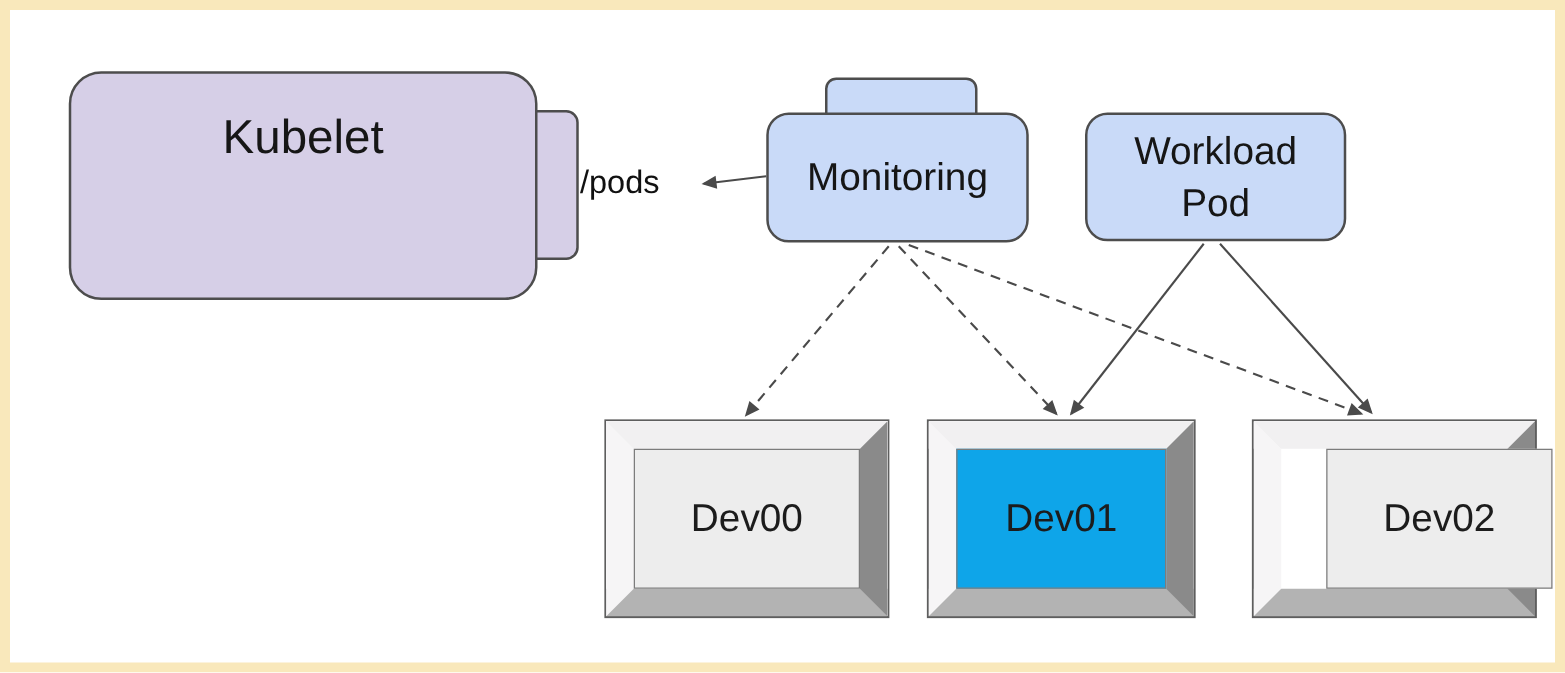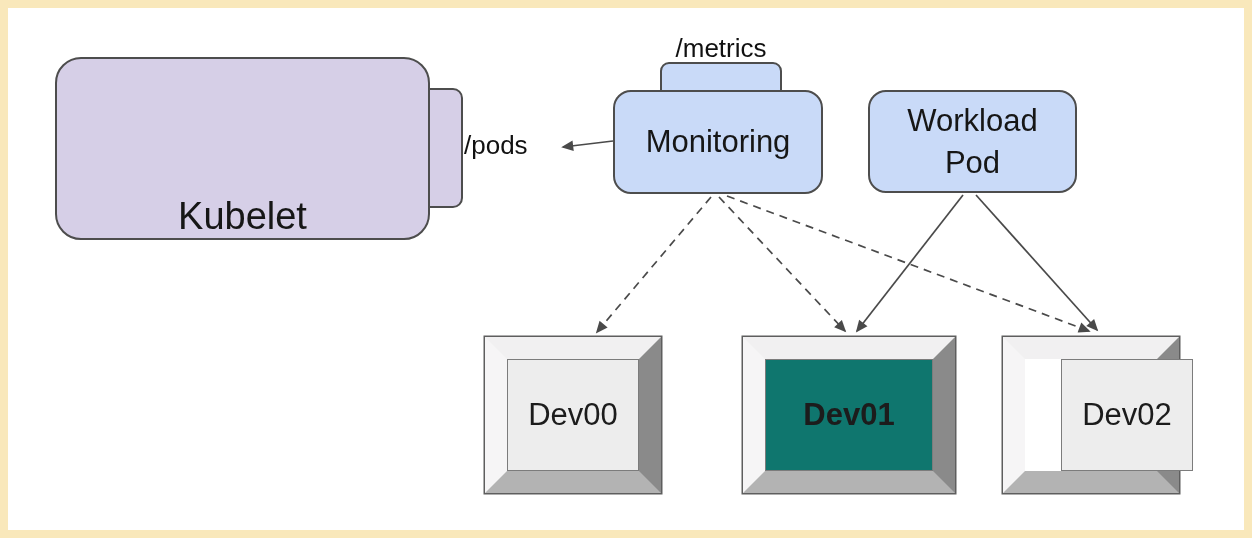--- a/index.html
+++ b/index.html
@@ -35,21 +35,21 @@
   .node .line{display:block;}
 
   .path-label{
     position:absolute;font-size:26px;color:#111;white-space:nowrap;
   }
   .metrics-label{left:654px;top:33px;width:134px;text-align:center;}
   .pods-label{left:464px;top:130px;text-align:left;}
 
   .dev{
     position:absolute;
-    width:176px;height:156px;
+    width:225px;height:156px;
     box-sizing:border-box;
     border-style:solid;border-width:22px;
     box-shadow:0 0 0 1.5px #5e5e5e;
   }
   .dev-face{
     width:100%;height:100%;
     box-sizing:border-box;
     border:1px solid #7c7c7c;
     display:flex;align-items:center;justify-content:center;
     font-size:31px;color:#1c1c1c;
@@ -71,43 +71,42 @@
     </defs>
     <line class="edge" x1="613" y1="141" x2="563" y2="147" marker-end="url(#arrowhead)"></line>
     <line class="edge dashed" x1="711" y1="197" x2="597" y2="332" marker-end="url(#arrowhead)"></line>
     <line class="edge dashed" x1="719" y1="197" x2="845" y2="331" marker-end="url(#arrowhead)"></line>
     <line class="edge dashed" x1="727" y1="196" x2="1089" y2="331" marker-end="url(#arrowhead)"></line>
     <line class="edge" x1="963" y1="195" x2="857" y2="331" marker-end="url(#arrowhead)"></line>
     <line class="edge" x1="976" y1="195" x2="1097" y2="330" marker-end="url(#arrowhead)"></line>
   </svg>
 
   <div class="node kubelet-tab" style="background-color: rgb(214, 207, 231); border-color: rgb(77, 77, 77);"></div>
-  <div class="node kubelet-main" style="background-color: rgb(214, 207, 231); border-color: rgb(77, 77, 77); align-items: flex-end;">
+  <div class="node kubelet-main" style="background-color: rgb(214, 207, 231); border-color: rgb(77, 77, 77);">
     <span>Kubelet</span>
   </div>
   <div class="path-label pods-label">/pods</div>
 
-  <div class="path-label metrics-label">/metrics</div>
   <div class="node metrics-tab" style="background-color: rgb(201, 218, 248); border-color: rgb(77, 77, 77);"></div>
   <div class="node daemonset-main" style="background-color: rgb(201, 218, 248); border-color: rgb(77, 77, 77);">
     <span class="line">Monitoring</span>
   </div>
 
   <div class="node workload-main" style="background-color: rgb(201, 218, 248); border-color: rgb(77, 77, 77); text-align: center;">
     <span class="line">Workload</span>
     <span class="line">Pod</span>
   </div>
 
   <div class="dev dev00" style="border-color: rgb(241, 240, 241) rgb(138, 138, 138) rgb(179, 179, 179) rgb(246, 245, 246);">
     <div class="dev-face" style="background-color: rgb(237, 237, 237);">
       <span>Dev00</span>
     </div>
   </div>
   <div class="dev dev01" style="border-color: rgb(241, 240, 241) rgb(138, 138, 138) rgb(179, 179, 179) rgb(246, 245, 246);">
-    <div class="dev-face" style="background-color: #0f766e; font-weight: bold;">
+    <div class="dev-face" style="background-color: #0ea5e9;">
       <span>Dev01</span>
     </div>
   </div>
   <div class="dev dev02" style="border-color: rgb(241, 240, 241) rgb(138, 138, 138) rgb(179, 179, 179) rgb(246, 245, 246);">
     <div class="dev-face" style="background-color: rgb(237, 237, 237); margin-left: 36px;">
       <span>Dev02</span>
     </div>
   </div>
 
 </div>

